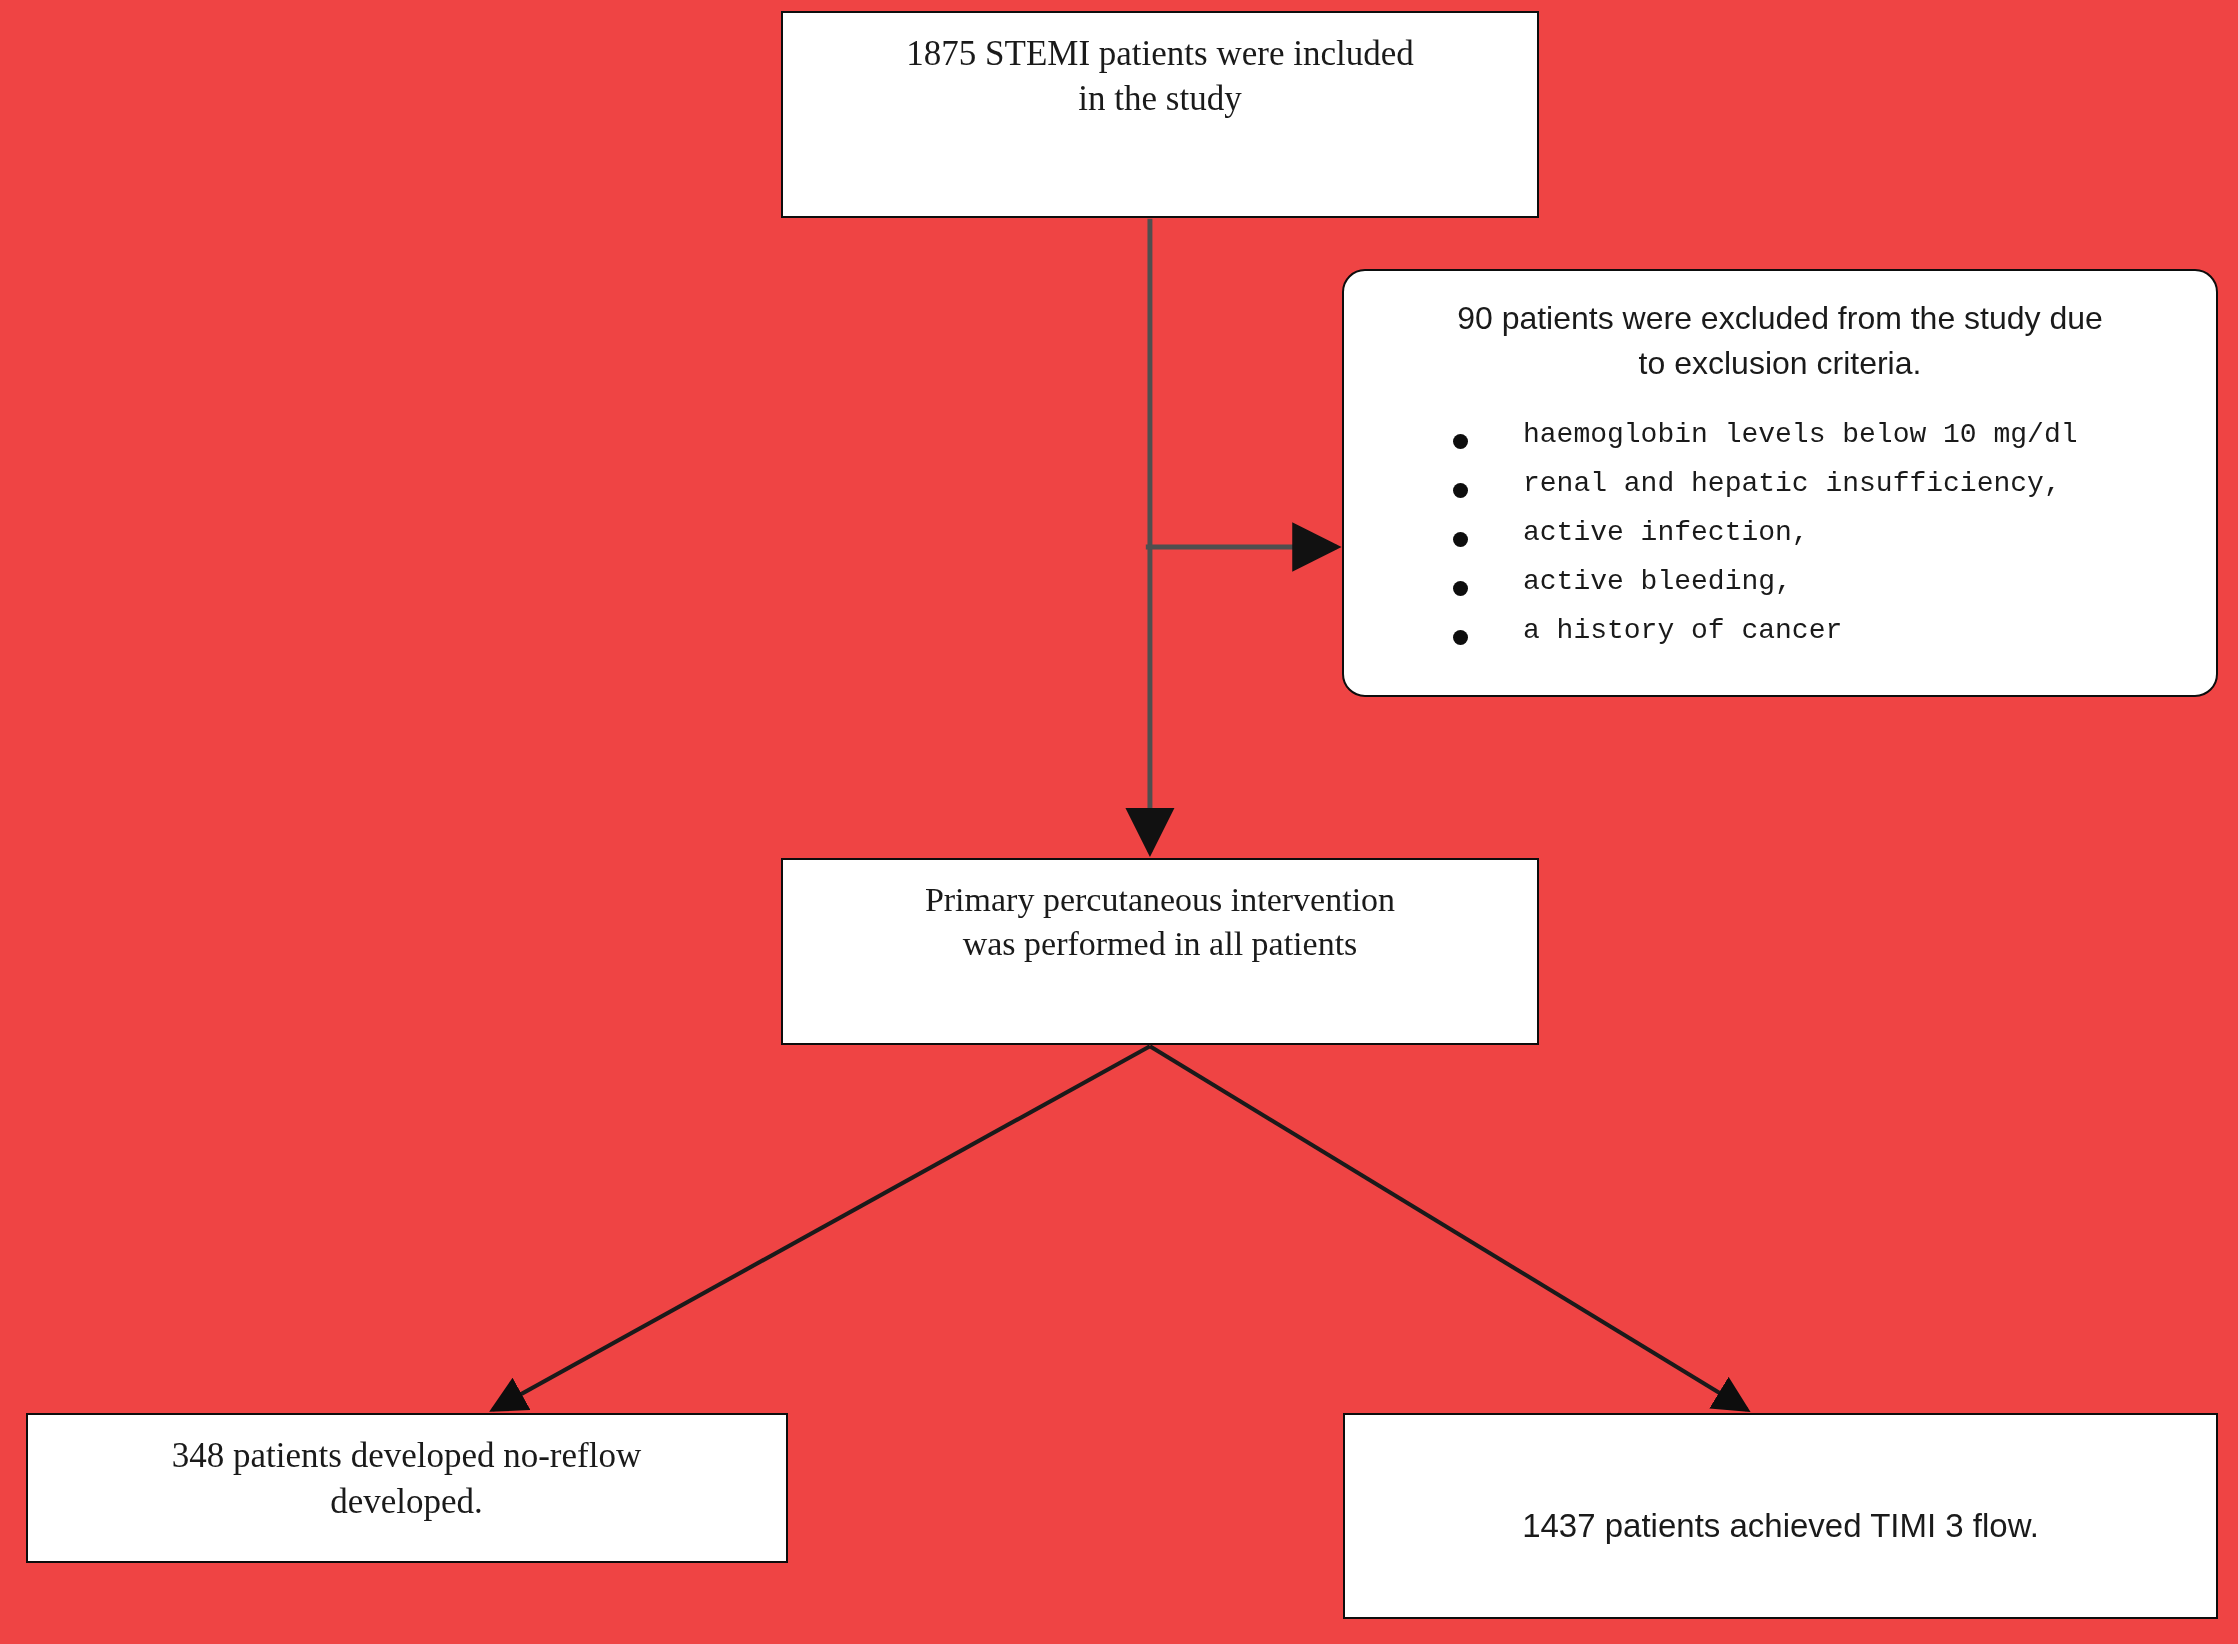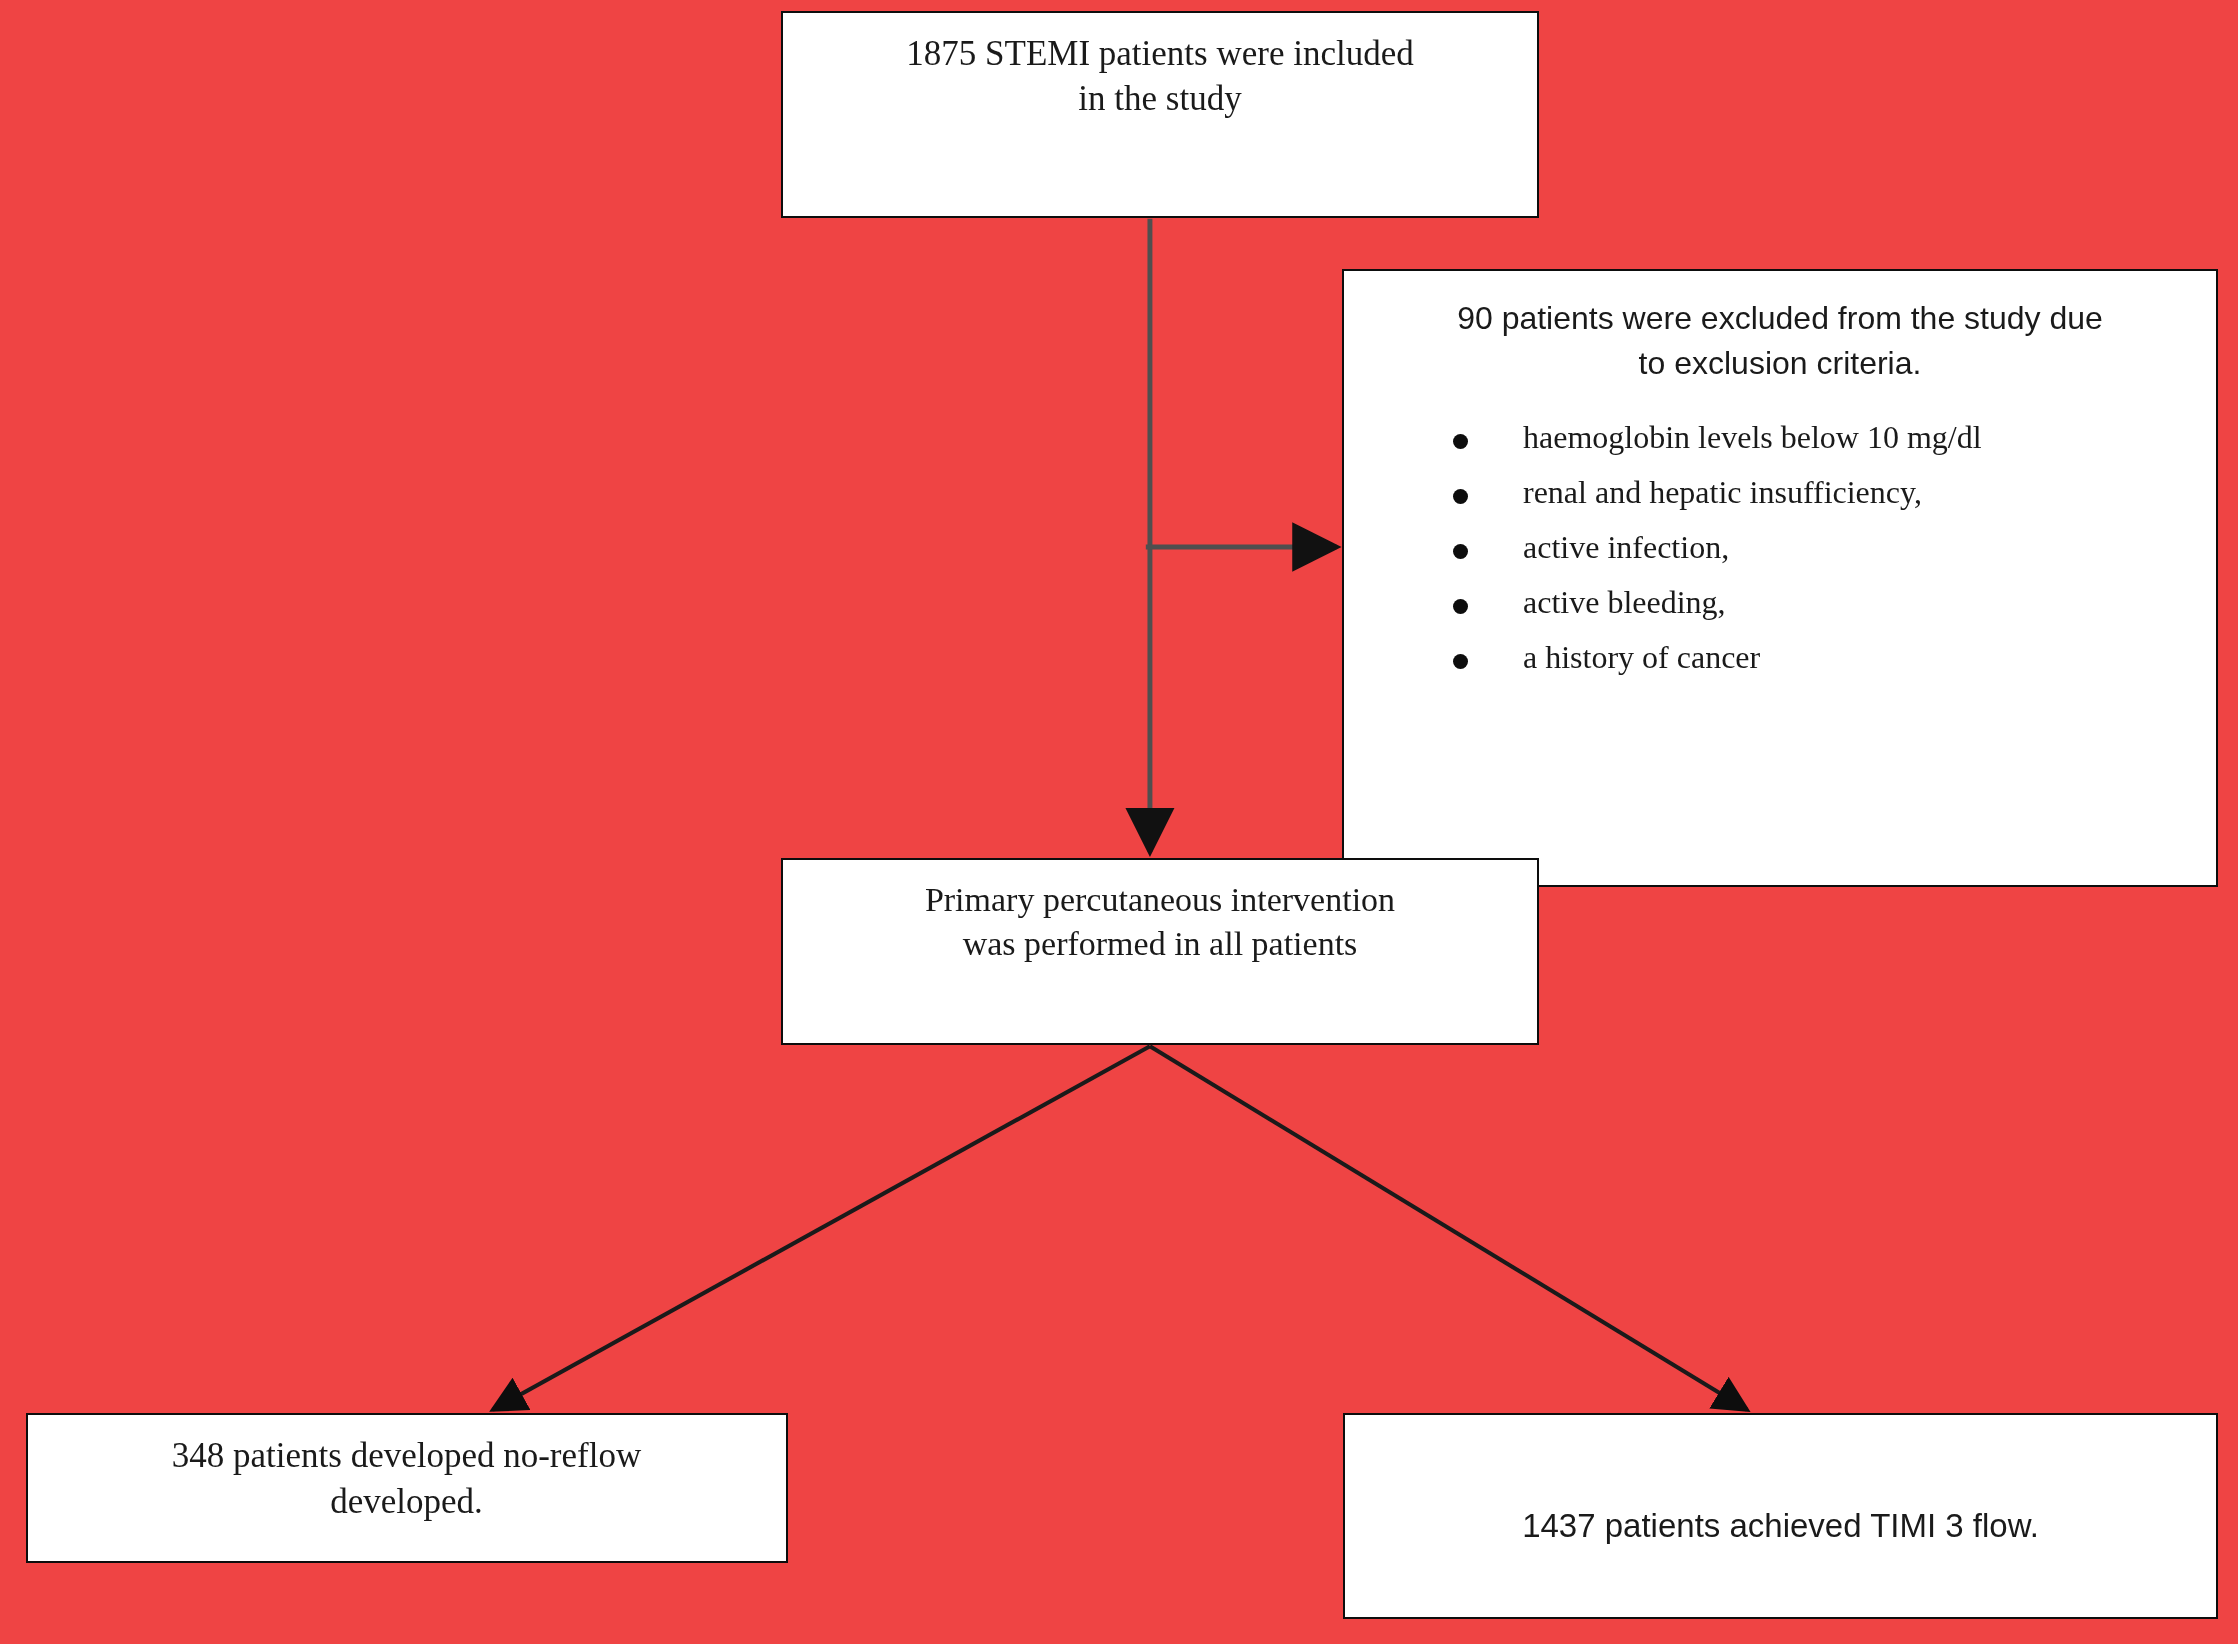--- a/index.html
+++ b/index.html
@@ -43,38 +43,39 @@
     font-size: 35px;
     padding: 18px 33px 0 33px;
     width: 100%;
   }
 
   
   #node-excluded {
     left: 1342px;
     top: 269px;
     width: 876px;
-    height: 618px;
+    height: 428px;
     align-items: stretch;
     justify-content: flex-start;
+    border-radius: 23px;
   }
   #node-excluded .excl-head {
     font-family: "Liberation Sans", sans-serif;
     font-size: 32px;
     line-height: 1.40;
     text-align: center;
     color: #1a1a1a;
     padding: 25px 39px 0 39px;
   }
   #node-excluded .excl-list {
     list-style: none;
     margin: 0;
     padding: 33px 0 0 109px;
-    font-family: Liberation Serif, serif;
-    font-size: 32px;
+    font-family: Liberation Mono, monospace;
+    font-size: 28px;
     color: #1a1a1a;
   }
   #node-excluded .excl-list li {
     position: relative;
     padding-left: 70px;
     margin-bottom: 18px;
     white-space: nowrap;
   }
   #node-excluded .excl-list li .bullet {
     position: absolute;

